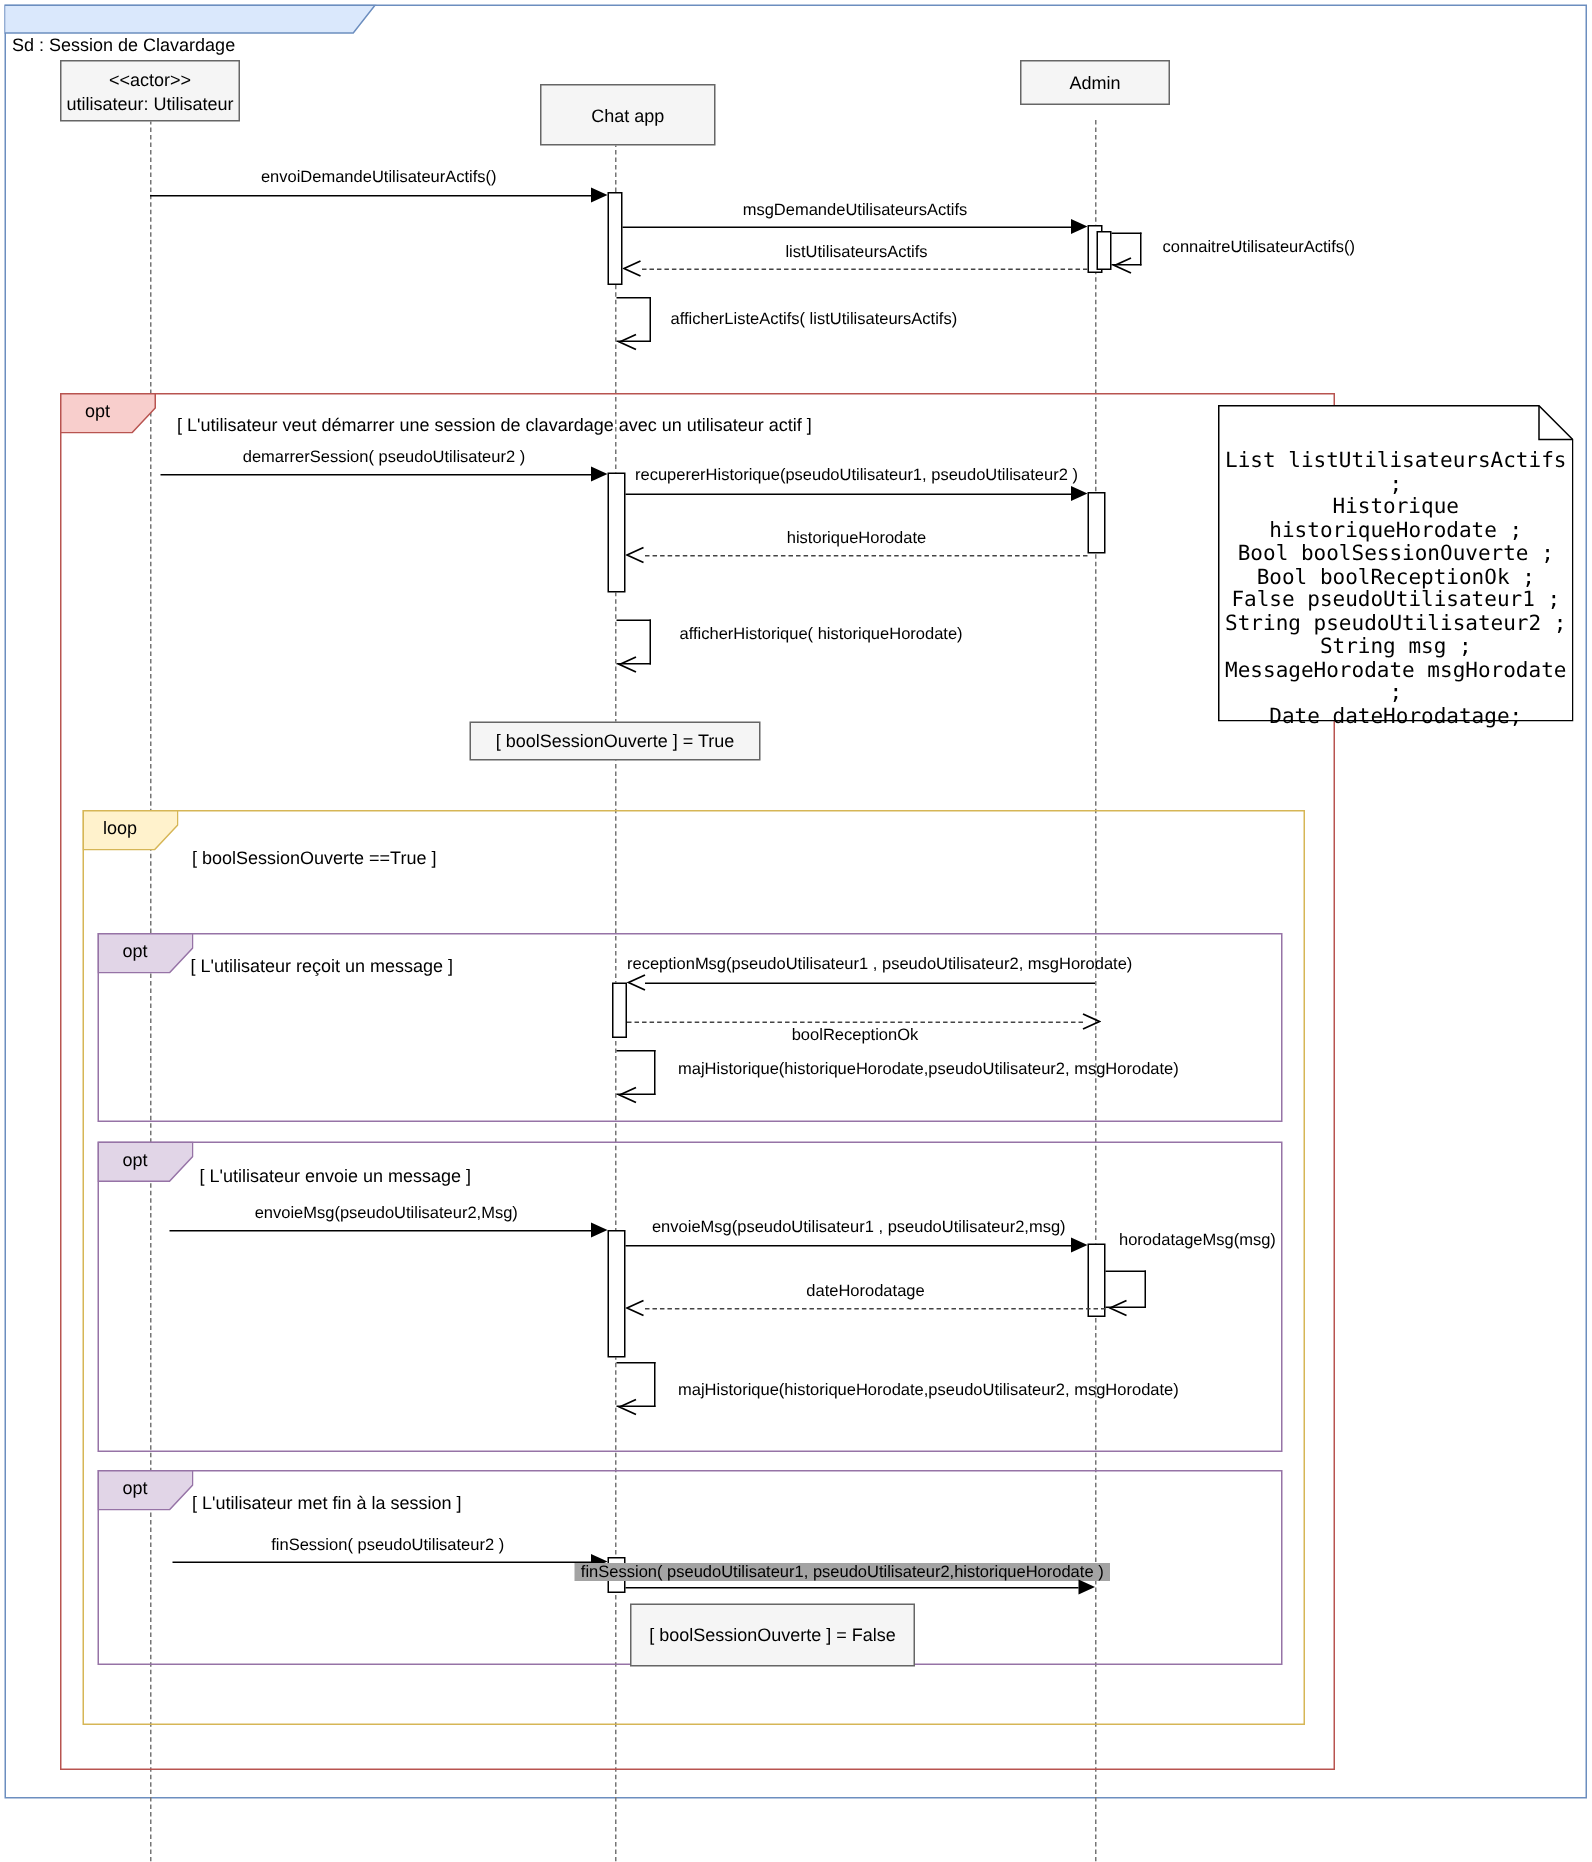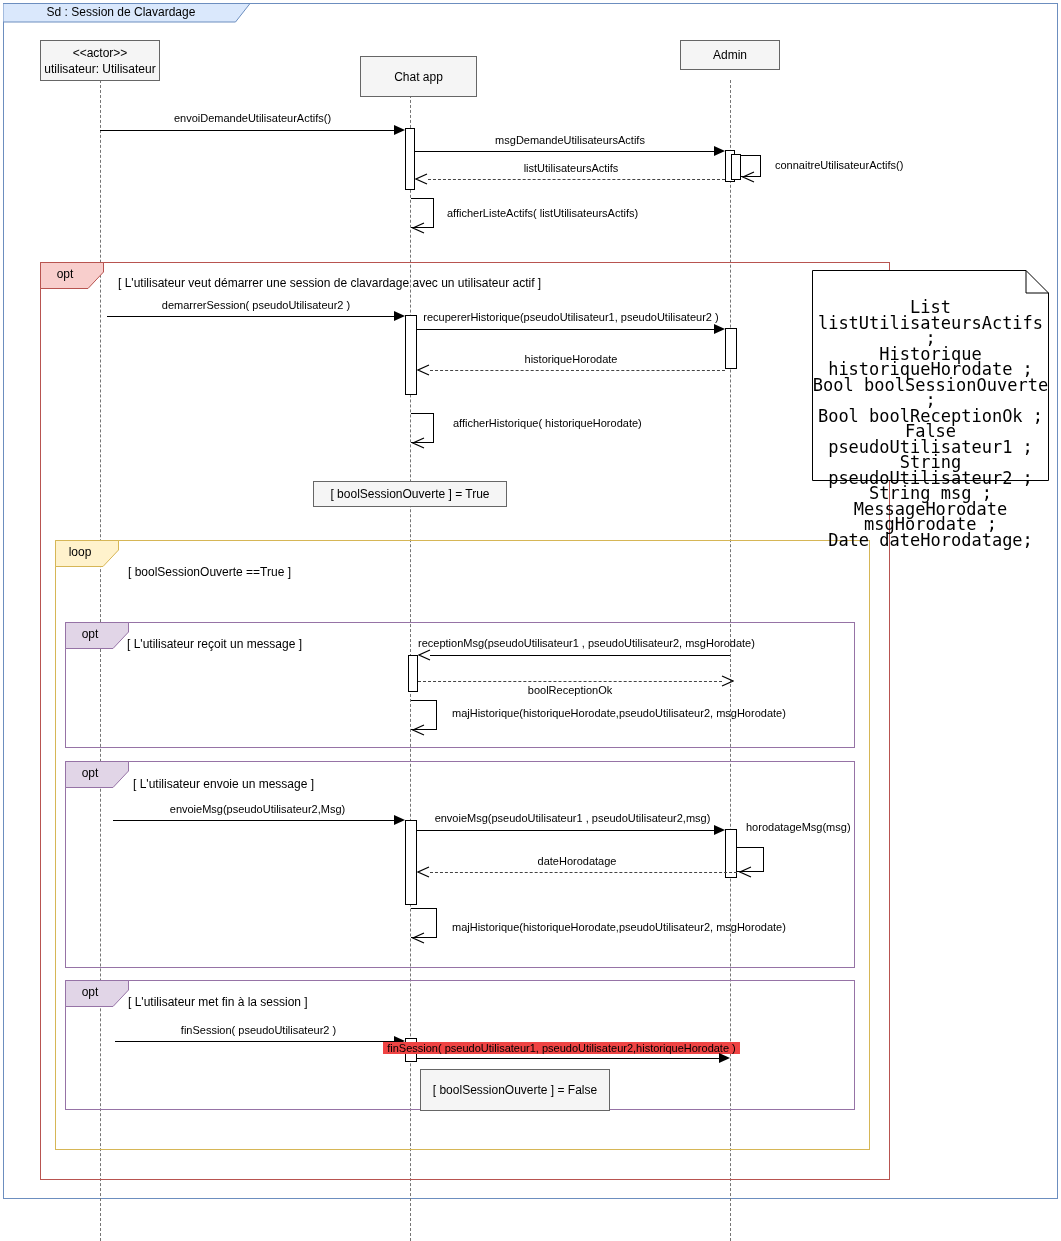--- a/index.html
+++ b/index.html
@@ -19,33 +19,33 @@
   .statebox { position: absolute; background: #f5f5f5; border: 1px solid #666;
               display: flex; align-items: center; justify-content: center; font-size: 12px; white-space: nowrap; }
   .activation { position: absolute; background: #fff; border: 1px solid #000; }
   .msg-line { position: absolute; height: 0; border-top: 1px solid #000; }
   .msg-line.dashed { border-top: 1px dashed #444; }
   .arr-r { position: absolute; width: 0; height: 0; border-left: 11px solid #000;
            border-top: 5px solid transparent; border-bottom: 5px solid transparent; }
   .msg-label { position: absolute; font-size: 11px; white-space: nowrap; text-align: center; color: #000; }
   .msg-label.la { text-align: left; }
   .selfloop { position: absolute; border: 1px solid #000; border-left: none; }
-  .note-text { position: absolute; font-family: "DejaVu Sans Mono", monospace; font-size: 17px;
+  .note-text { position: absolute; font-family: "DejaVu Sans Mono", monospace; font-size: 14px;
                line-height: 15.5px; text-align: center; }
 </style>
 </head>
 <body>
 
 <div class="canvas">
 
   <div class="frame-outer"></div>
   <svg class="abs" style="left:3px;top:3px" width="250" height="20">
     <path d="M0,0.5 H247 L232.5,19 H0 Z" fill="#dae8fc" stroke="#6c8ebf"></path>
   </svg>
-  <div class="abs title" style="left:8px;top:5px;width:226px;text-align:center">Sd :  Session de Clavardage</div>
+  <div class="abs title" style="left:8px;top:23px;width:226px;">Sd :  Session de Clavardage</div>
 
   <div class="lifeline" style="left:100px;top:80px;height:1161px"></div>
   <div class="lifeline" style="left:410px;top:80px;height:1161px"></div>
   <div class="lifeline" style="left:730px;top:80px;height:1161px"></div>
 
   <div class="head" style="left:40px;top:40px;width:120px;height:41px">
     <div>&lt;&lt;actor&gt;&gt;</div>
     <div>utilisateur: Utilisateur</div>
   </div>
   <div class="head" style="left:360px;top:56px;width:117px;height:41px">
@@ -216,17 +216,17 @@
   <div class="selfloop" style="left:411px;top:908px;width:26px;height:30px"></div>
   <svg class="abs" style="left:412px;top:932px" width="13" height="12">
     <path d="M12,1 L1,6 L12,11" fill="none" stroke="#000" stroke-width="1.2"></path>
     </svg>
   <div class="msg-label la" style="left:452px;top:921px">majHistorique(historiqueHorodate,pseudoUtilisateur2, msgHorodate)</div>
 
   <div class="msg-label" style="left:112px;top:1024px;width:293px">finSession( pseudoUtilisateur2 )</div>
   <div class="msg-line" style="left:115px;top:1041px;width:279px"></div>
   <div class="arr-r" style="left:394px;top:1036px"></div>
 
-  <div class="msg-label" style="left:383px;top:1042px;width:357px;background:#ef4444">finSession( pseudoUtilisateur1, pseudoUtilisateur2,historiqueHorodate )</div>
+  <div class="msg-label" style="left:383px;top:1042px;width:357px;background:#a3a3a3">finSession( pseudoUtilisateur1, pseudoUtilisateur2,historiqueHorodate )</div>
   <div class="msg-line" style="left:417px;top:1058px;width:302px"></div>
   <div class="arr-r" style="left:719px;top:1053px"></div>
 
 </div>
 
 </body></html>

